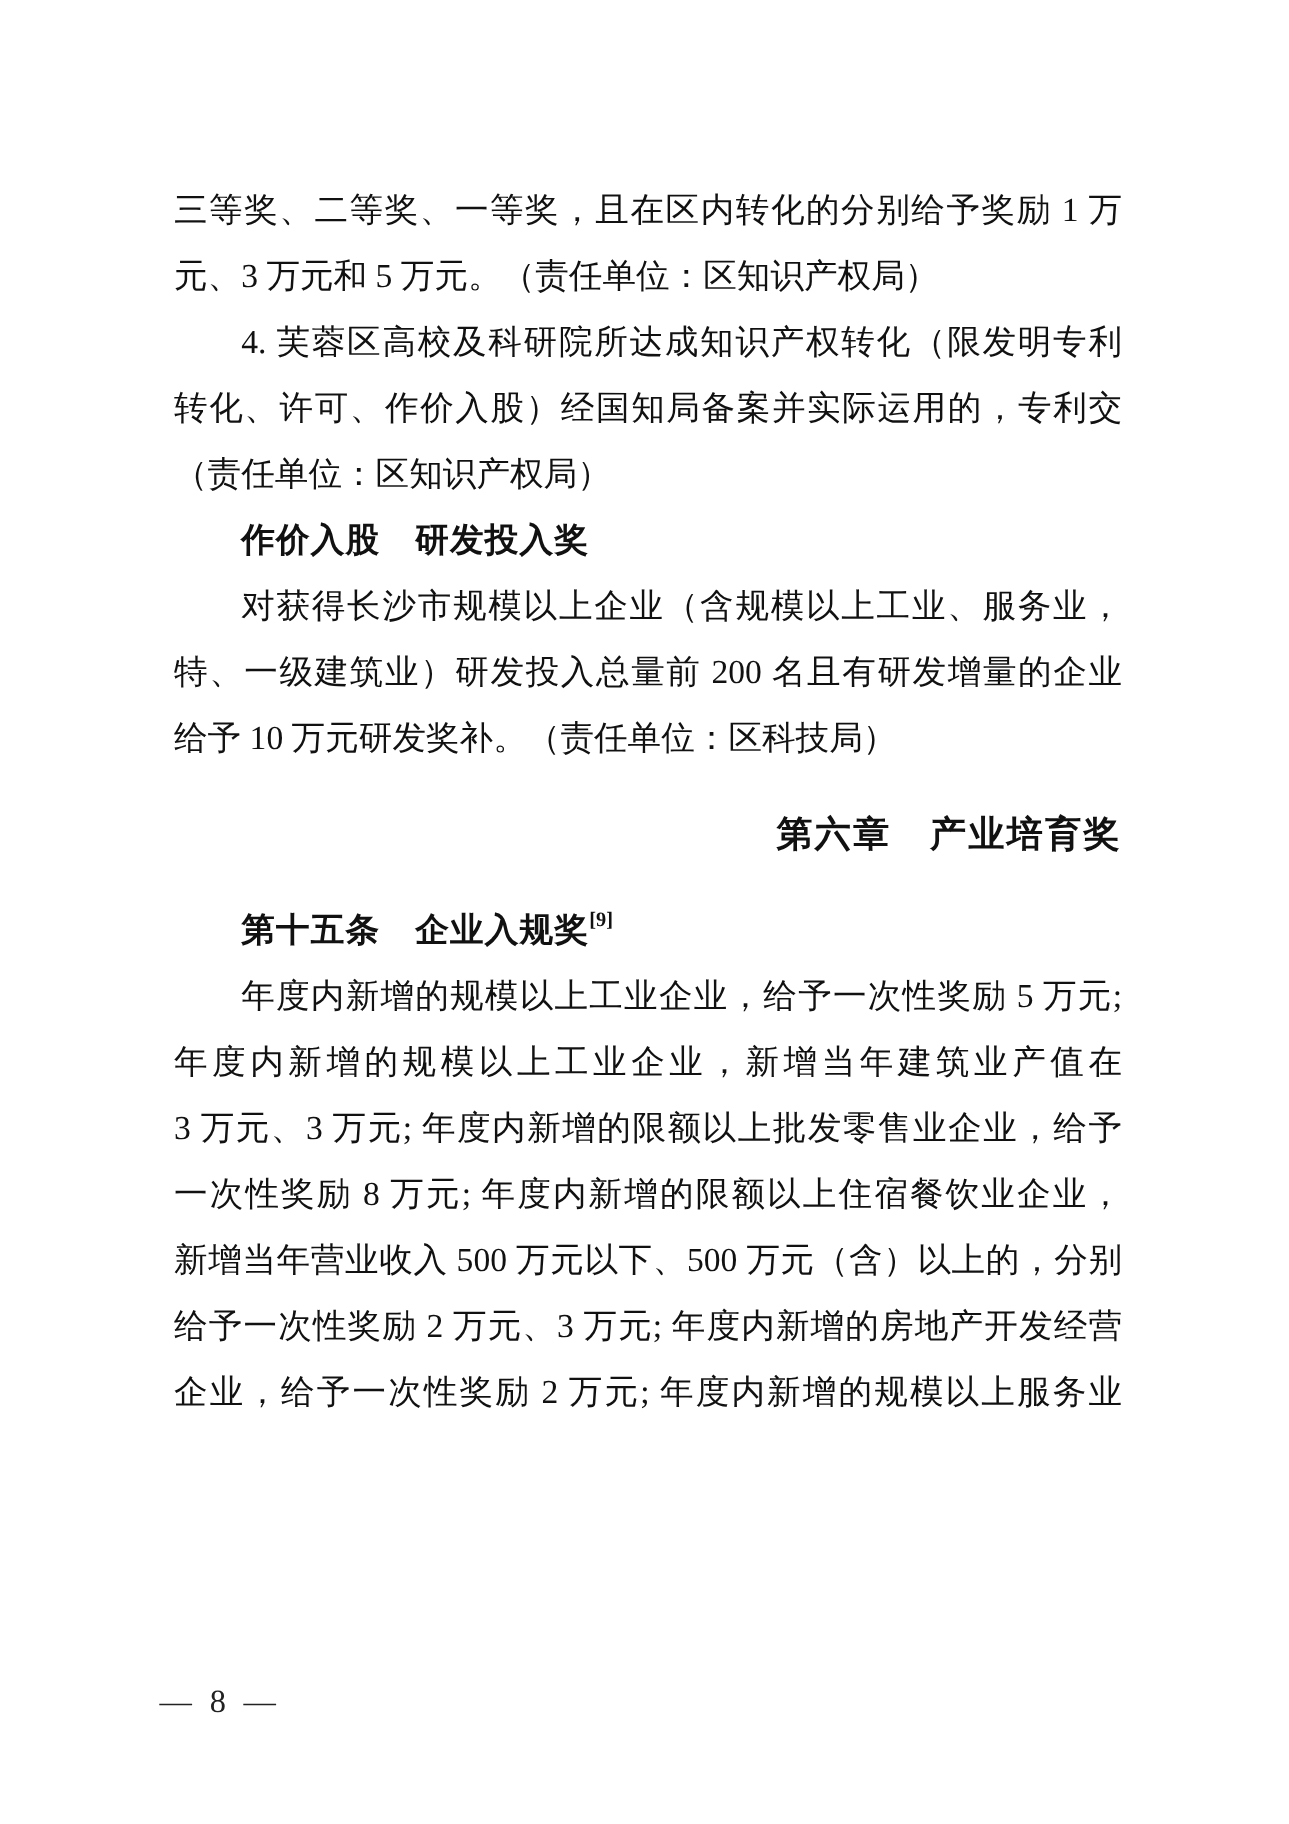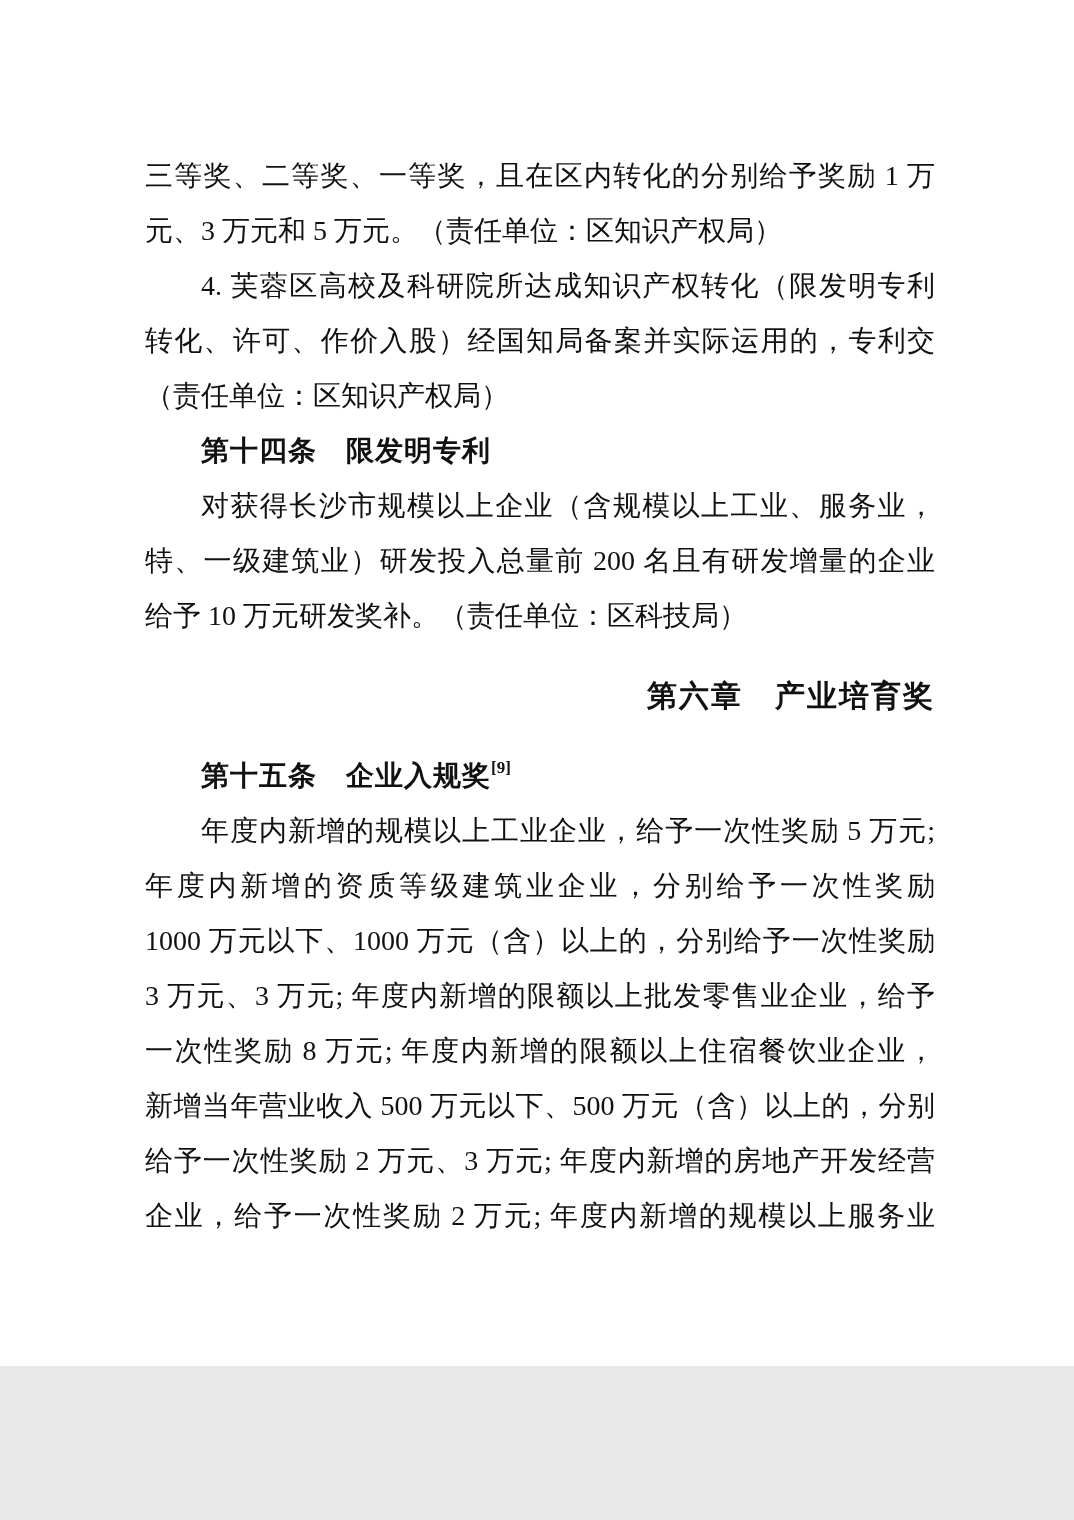--- a/index.html
+++ b/index.html
@@ -3,21 +3,21 @@
 <meta charset="utf-8">
 <style>
   html, body {
     margin: 0;
     padding: 0;
     background: #e8e8e8;
   }
   .page {
     position: relative;
     width: 1074px;
-    height: 1366px;
+    height: 1520px;
     margin: 0 auto;
     background: #ffffff;
     color: #111111;
     font-family: "Liberation Serif", "DejaVu Serif", serif;
     overflow: hidden;
   }
   .doc-body {
     position: absolute;
     left: 145px;
     top: 148px;
@@ -81,32 +81,31 @@
   <div class="doc-body" id="doc-body">
       <div class="para">
         <div class="line">三等奖、二等奖、一等奖，且在区内转化的分别给予奖励 1 万</div>
         <div class="line last">元、3 万元和 5 万元。（责任单位：区知识产权局）</div>
       </div>
       <div class="para">
         <div class="line indent">4. 芙蓉区高校及科研院所达成知识产权转化（限发明专利</div>
         <div class="line">转化、许可、作价入股）经国知局备案并实际运用的，专利交</div>
         <div class="line last">（责任单位：区知识产权局）</div>
       </div>
-      <div class="article-heading"><span>第十四条　限发明专利</span></div>
+      <div class="article-heading"><span>作价入股　研发投入奖</span></div>
       <div class="para">
         <div class="line indent">对获得长沙市规模以上企业（含规模以上工业、服务业，</div>
         <div class="line">特、一级建筑业）研发投入总量前 200 名且有研发增量的企业</div>
         <div class="line last">给予 10 万元研发奖补。（责任单位：区科技局）</div>
       </div>
       <div class="chapter-heading">第六章　产业培育奖</div>
       <div class="article-heading"><span>第十五条　企业入规奖</span><sup>[9]</sup></div>
       <div class="para">
         <div class="line indent">年度内新增的规模以上工业企业，给予一次性奖励 5 万元;</div>
-        <div class="line">年度内新增的资质等级建筑业企业，分别给予一次性奖励</div>
-        <div class="line">1000 万元以下、1000 万元（含）以上的，分别给予一次性奖励</div>
+        <div class="line">年度内新增的规模以上工业企业，新增当年建筑业产值在</div>
         <div class="line">3 万元、3 万元; 年度内新增的限额以上批发零售业企业，给予</div>
         <div class="line">一次性奖励 8 万元; 年度内新增的限额以上住宿餐饮业企业，</div>
         <div class="line">新增当年营业收入 500 万元以下、500 万元（含）以上的，分别</div>
         <div class="line">给予一次性奖励 2 万元、3 万元; 年度内新增的房地产开发经营</div>
         <div class="line">企业，给予一次性奖励 2 万元; 年度内新增的规模以上服务业</div>
       </div>
     </div>
   <div class="footer">
     <span>— 8 —</span>
   </div>

